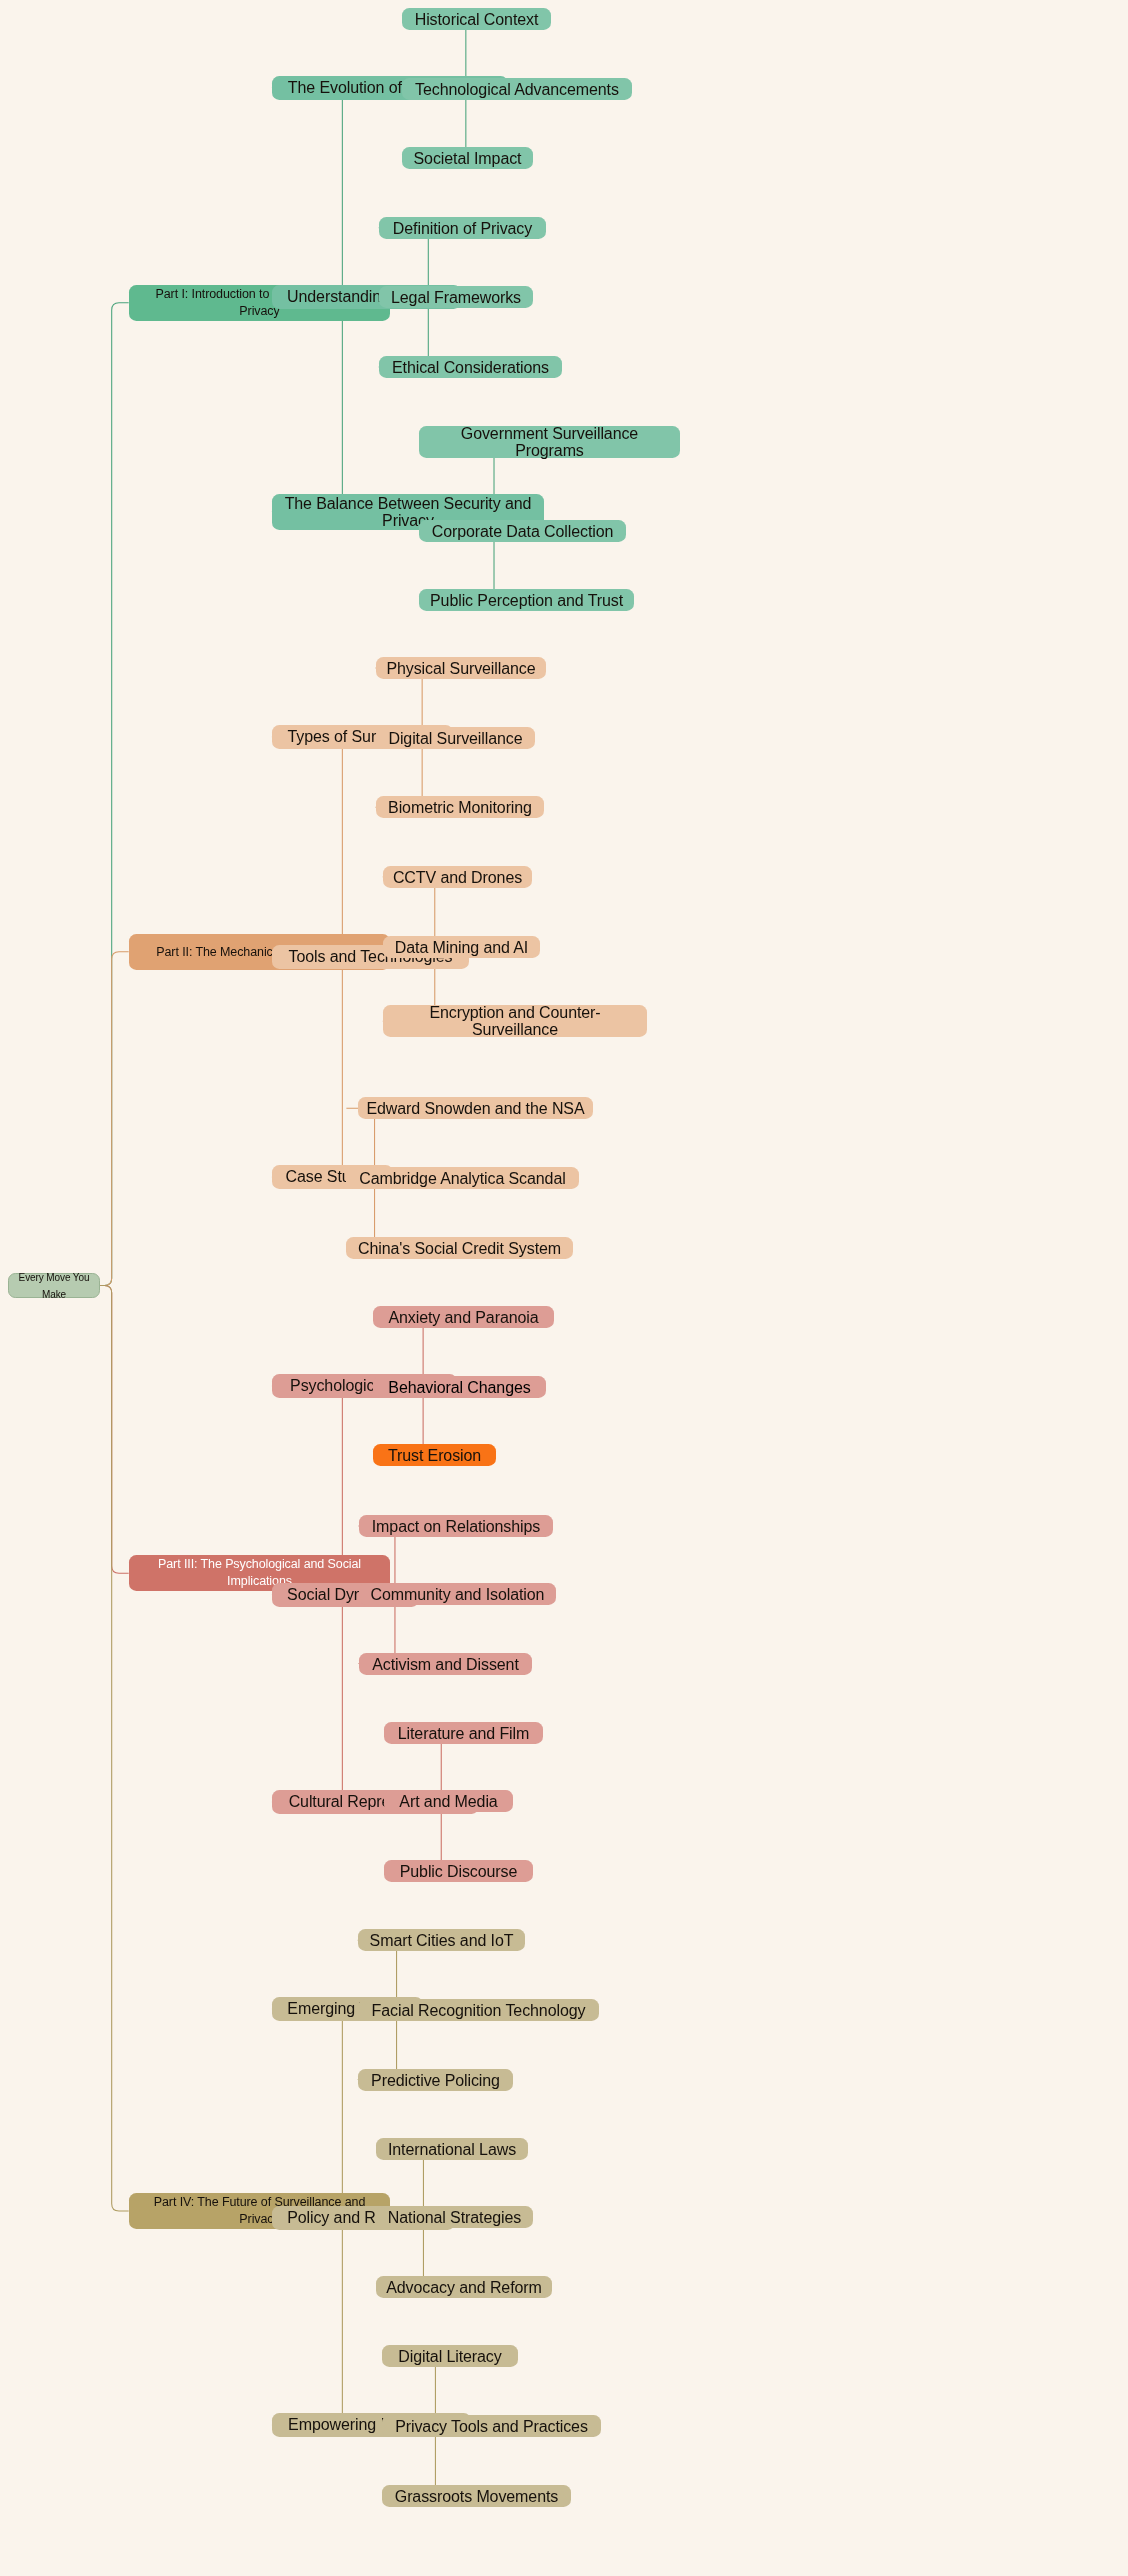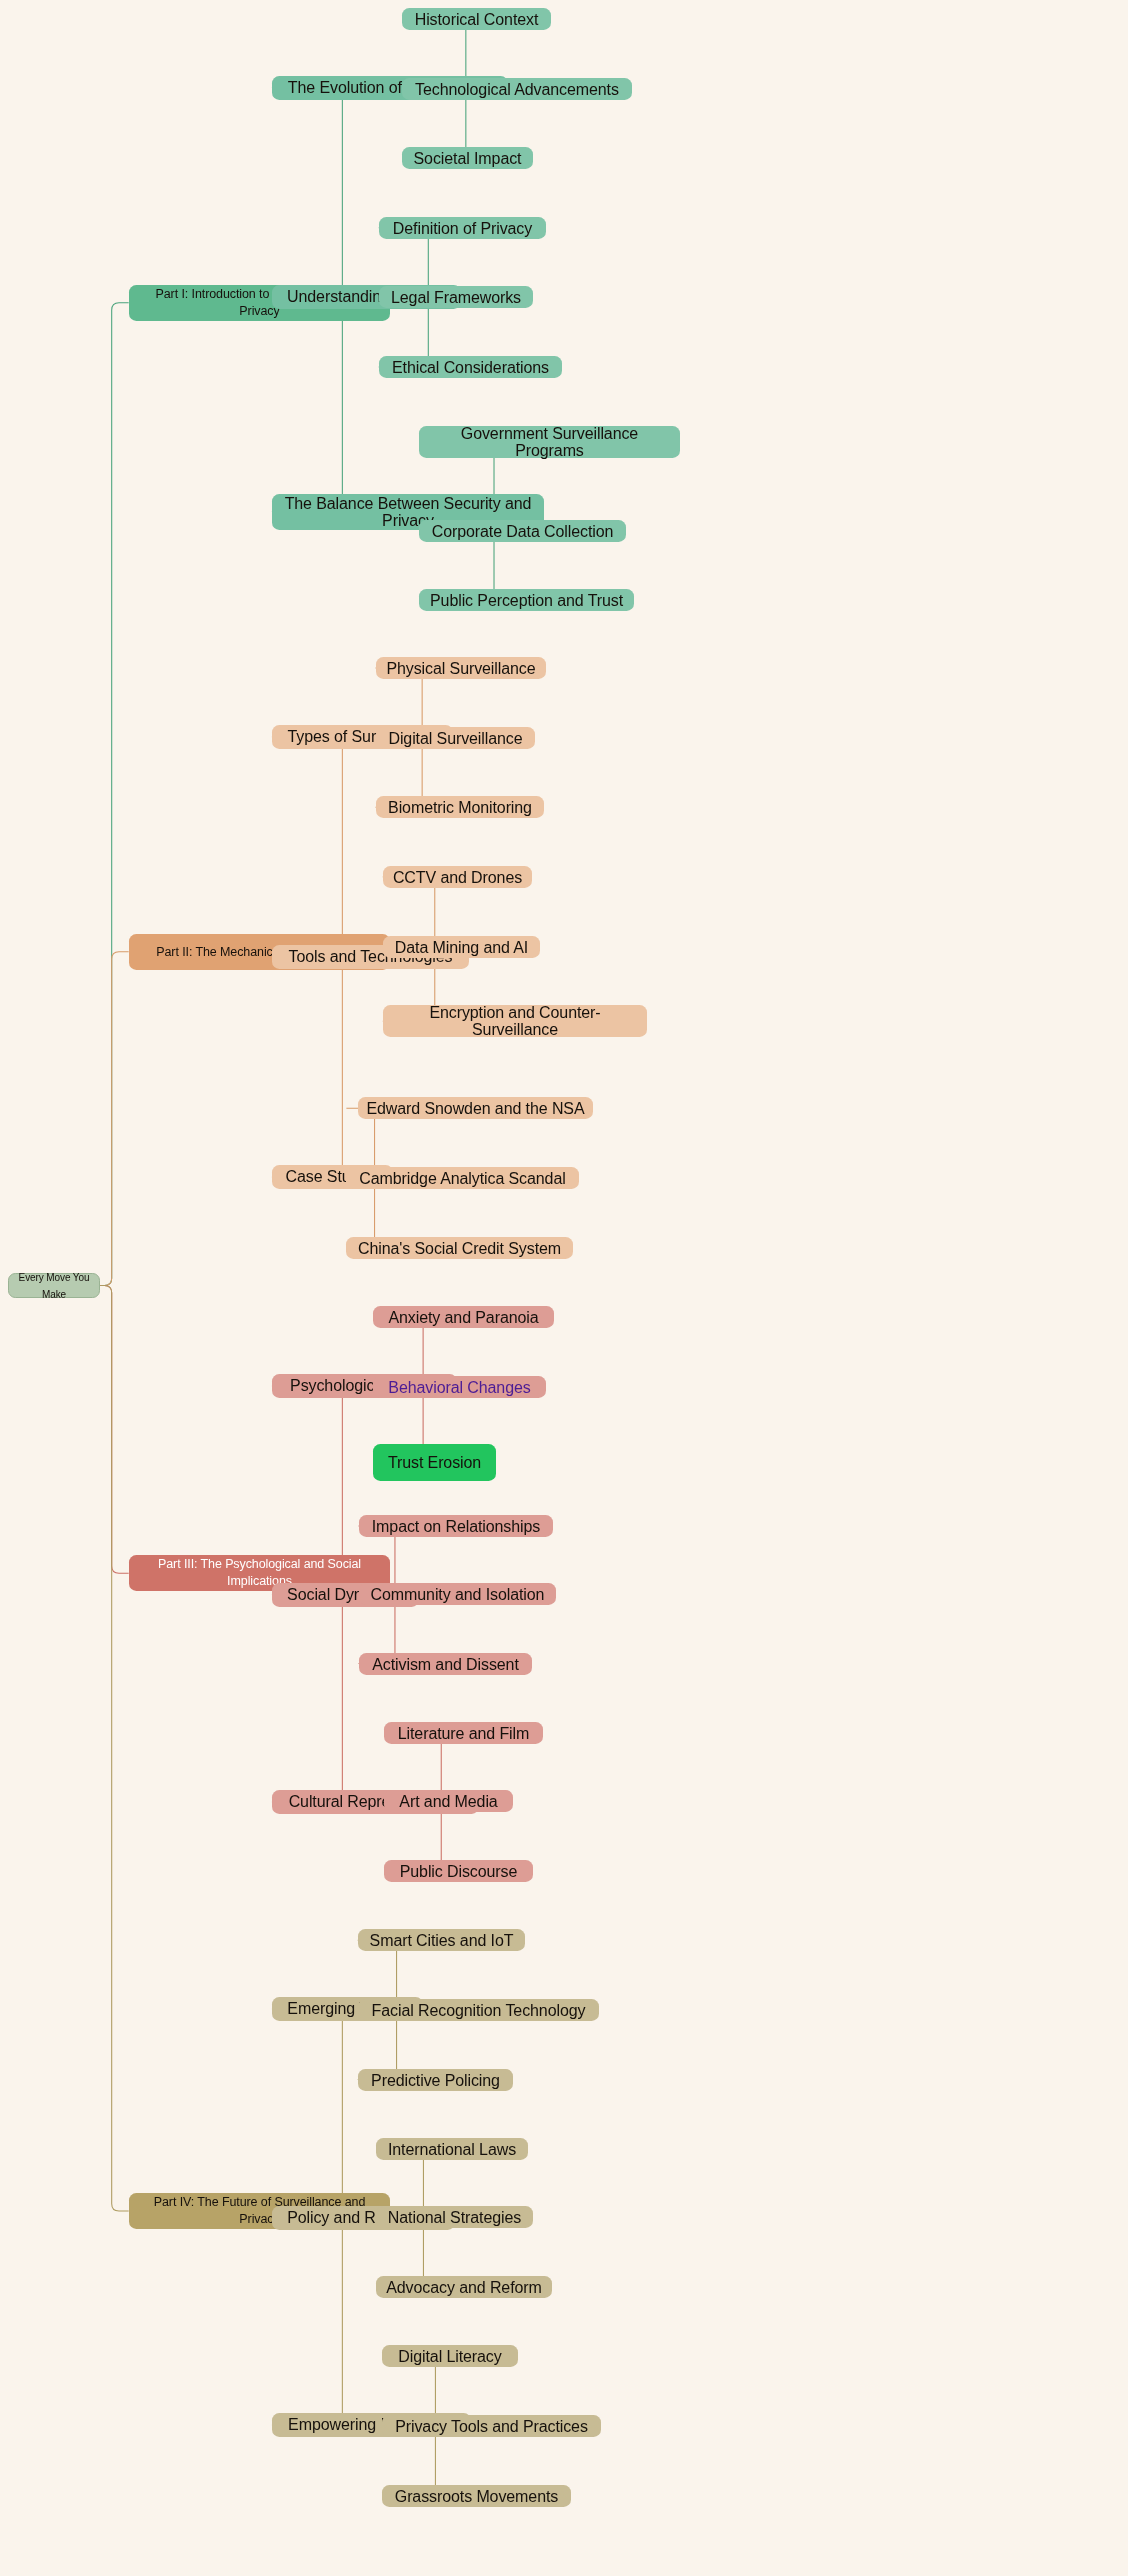--- a/index.html
+++ b/index.html
@@ -188,24 +188,24 @@
       </div>
       <div class="node lvl1" style="left: 129px; top: 1555px; width: 261px; height: 36px; background: rgb(207, 115, 104); color: rgb(255, 255, 255);">
         <span>Part III: The Psychological and Social Implications</span>
       </div>
       <div class="node lvl2" style="left: 272px; top: 1374px; width: 185px; height: 23.5px; background: rgb(221, 157, 149); color: rgb(22, 17, 12);">
         <span>Psychological Effects</span>
       </div>
       <div class="node lvl3" style="left: 373px; top: 1306px; width: 181px; height: 22px; background: rgb(221, 157, 149); color: rgb(22, 17, 12);">
         <span>Anxiety and Paranoia</span>
       </div>
-      <div class="node lvl3" style="left: 373px; top: 1376px; width: 173px; height: 22px; background: rgb(221, 157, 149); color: #4c1d95;">
+      <div class="node lvl3" style="left: 373px; top: 1376px; width: 173px; height: 22px; background: rgb(221, 157, 149); color: #000000;">
         <span>Behavioral Changes</span>
       </div>
-      <div class="node lvl3" style="left: 373px; top: 1444px; width: 123px; height: 37px; background: #22c55e; color: rgb(22, 17, 12);">
+      <div class="node lvl3" style="left: 373px; top: 1444px; width: 123px; height: 22px; background: #f97316; color: rgb(22, 17, 12);">
         <span>Trust Erosion</span>
       </div>
       <div class="node lvl2" style="left: 272px; top: 1583px; width: 147px; height: 23.5px; background: rgb(221, 157, 149); color: rgb(22, 17, 12);">
         <span>Social Dynamics</span>
       </div>
       <div class="node lvl3" style="left: 359px; top: 1515px; width: 194px; height: 22px; background: rgb(221, 157, 149); color: rgb(22, 17, 12);">
         <span>Impact on Relationships</span>
       </div>
       <div class="node lvl3" style="left: 359px; top: 1583px; width: 197px; height: 22px; background: rgb(221, 157, 149); color: rgb(22, 17, 12);">
         <span>Community and Isolation</span>

